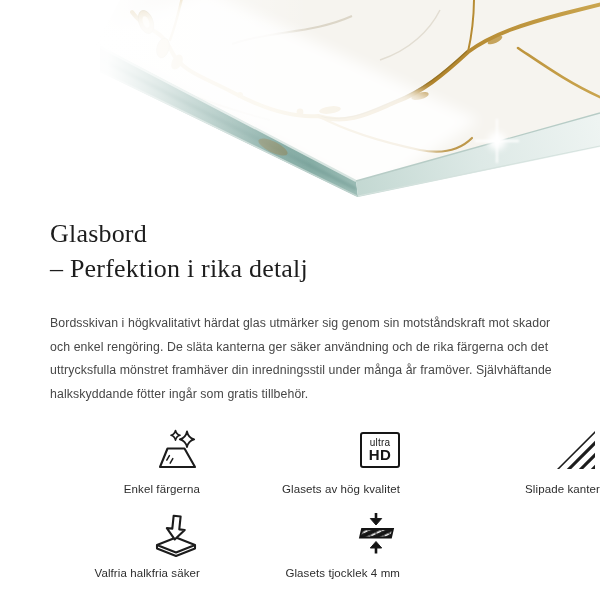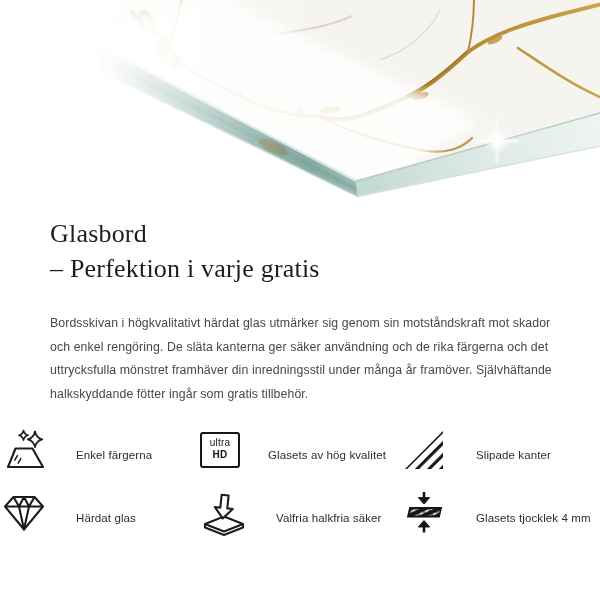--- a/index.html
+++ b/index.html
@@ -15,31 +15,31 @@
   .content { padding:0 50px; }
   .heading { margin-top:6px; font-family:"Liberation Serif","DejaVu Serif",serif;
              font-size:26px; line-height:35px; color:#1d1d1d; font-weight:400;
              letter-spacing:.2px; }
   .intro { margin-top:26px; width:520px; font-size:12.3px; line-height:23.5px;
            color:#474747; letter-spacing:.1px; }
 
   
   .features { margin:20px -50px 0; display:grid; grid-template-columns:repeat(3,1fr);
               row-gap:15px; }
-  .feature { display:flex; flex-direction:row; align-items:center;gap:28px; }
+  .feature { display:flex; flex-direction:column; align-items:flex-end; }
   .icon-box { height:48px; display:flex; align-items:center; justify-content:center; }
   .feature-label { margin-top:9px; font-size:11.5px; color:#2d2d2d; letter-spacing:.1px;
                    white-space:nowrap; }
 
   
   .uhd-box { width:40px; height:36px; border:2.5px solid #161616; border-radius:3px;
              display:flex; flex-direction:column; align-items:center; justify-content:center;
              color:#161616; background:#fff; }
   .uhd-top { font-size:10px; line-height:10px; letter-spacing:.2px; }
-  .uhd-bottom { font-size:10px; line-height:14px; font-weight:700; letter-spacing:.3px; }
+  .uhd-bottom { font-size:15px; line-height:14px; font-weight:700; letter-spacing:.3px; }
 
   .icon-box svg { stroke:#1c1c1c; }
 </style>
 </head>
 <body>
 
 <div class="page">
 
   <div class="photo">
     <svg width="600" height="210" viewBox="0 0 600 210">
@@ -131,21 +131,21 @@
         <circle cx="497" cy="141" r="2.6" fill="#ffffff"></circle>
       </g>
 
       <rect x="0" y="0" width="330" height="210" fill="url(#leftFade)"></rect>
     </svg>
   </div>
 
   <div class="content">
     <h1 class="heading">
       <div>Glasbord</div>
-      <div>– Perfektion i varje gratis</div>
+      <div>– Perfektion i rika detalj</div>
     </h1>
 
     <p class="intro">Bordsskivan i högkvalitativt härdat glas utmärker sig genom sin motståndskraft mot skador och enkel rengöring. De släta kanterna ger säker användning och de rika färgerna och det uttrycksfulla mönstret framhäver din inredningsstil under många år framöver. Självhäftande halkskyddande fötter ingår som gratis tillbehör.</p>
 
     <div class="features">
 
       <div class="feature">
         <div class="icon-box">
           <svg width="48" height="48" viewBox="0 0 48 48" fill="none" stroke="#1c1c1c" stroke-width="2.1" stroke-linejoin="round" stroke-linecap="round">
             <path d="M8,41 L15.5,22.5 H32.5 L43,41 Z"></path>
@@ -181,31 +181,20 @@
               <path d="M17,55 L55,17"></path>
               <path d="M23,61 L61,23"></path>
               <path d="M29,67 L67,29"></path>
               <path d="M35,73 L73,35"></path>
             </g>
           </svg>
         </div>
         <div class="feature-label">Slipade kanter</div>
       </div>
 
-      <div class="feature">
-        <div class="icon-box">
-          <svg width="48" height="48" viewBox="0 0 48 48" fill="none" stroke="#1c1c1c" stroke-width="2.1" stroke-linejoin="round">
-            <path d="M13.5,8 H34.5 L43,17.5 L24,40.5 L5,17.5 Z"></path>
-            <path d="M5,17.5 H43"></path>
-            <path d="M13.5,8 L19,17.5 L24,8 L29,17.5 L34.5,8"></path>
-            <path d="M19,17.5 L24,40.5 L29,17.5"></path>
-          </svg>
-        </div>
-        <div class="feature-label">Härdat glas</div>
-      </div>
 
       <div class="feature">
         <div class="icon-box">
           <svg width="48" height="48" viewBox="0 0 48 48" fill="none" stroke="#1c1c1c" stroke-width="2.1" stroke-linejoin="round">
             <path d="M5,35 L24,27.5 L43,35 L24,42.5 Z"></path>
             <path d="M5,35 V38.5 L24,46 L43,38.5 V35"></path>
             <path d="M20.5,6 H27.5 V19 H33 L24,29.5 L15,19 H20.5 Z" fill="#ffffff" transform="rotate(6 24 17)"></path>
           </svg>
         </div>
         <div class="feature-label">Valfria halkfria säker</div>

